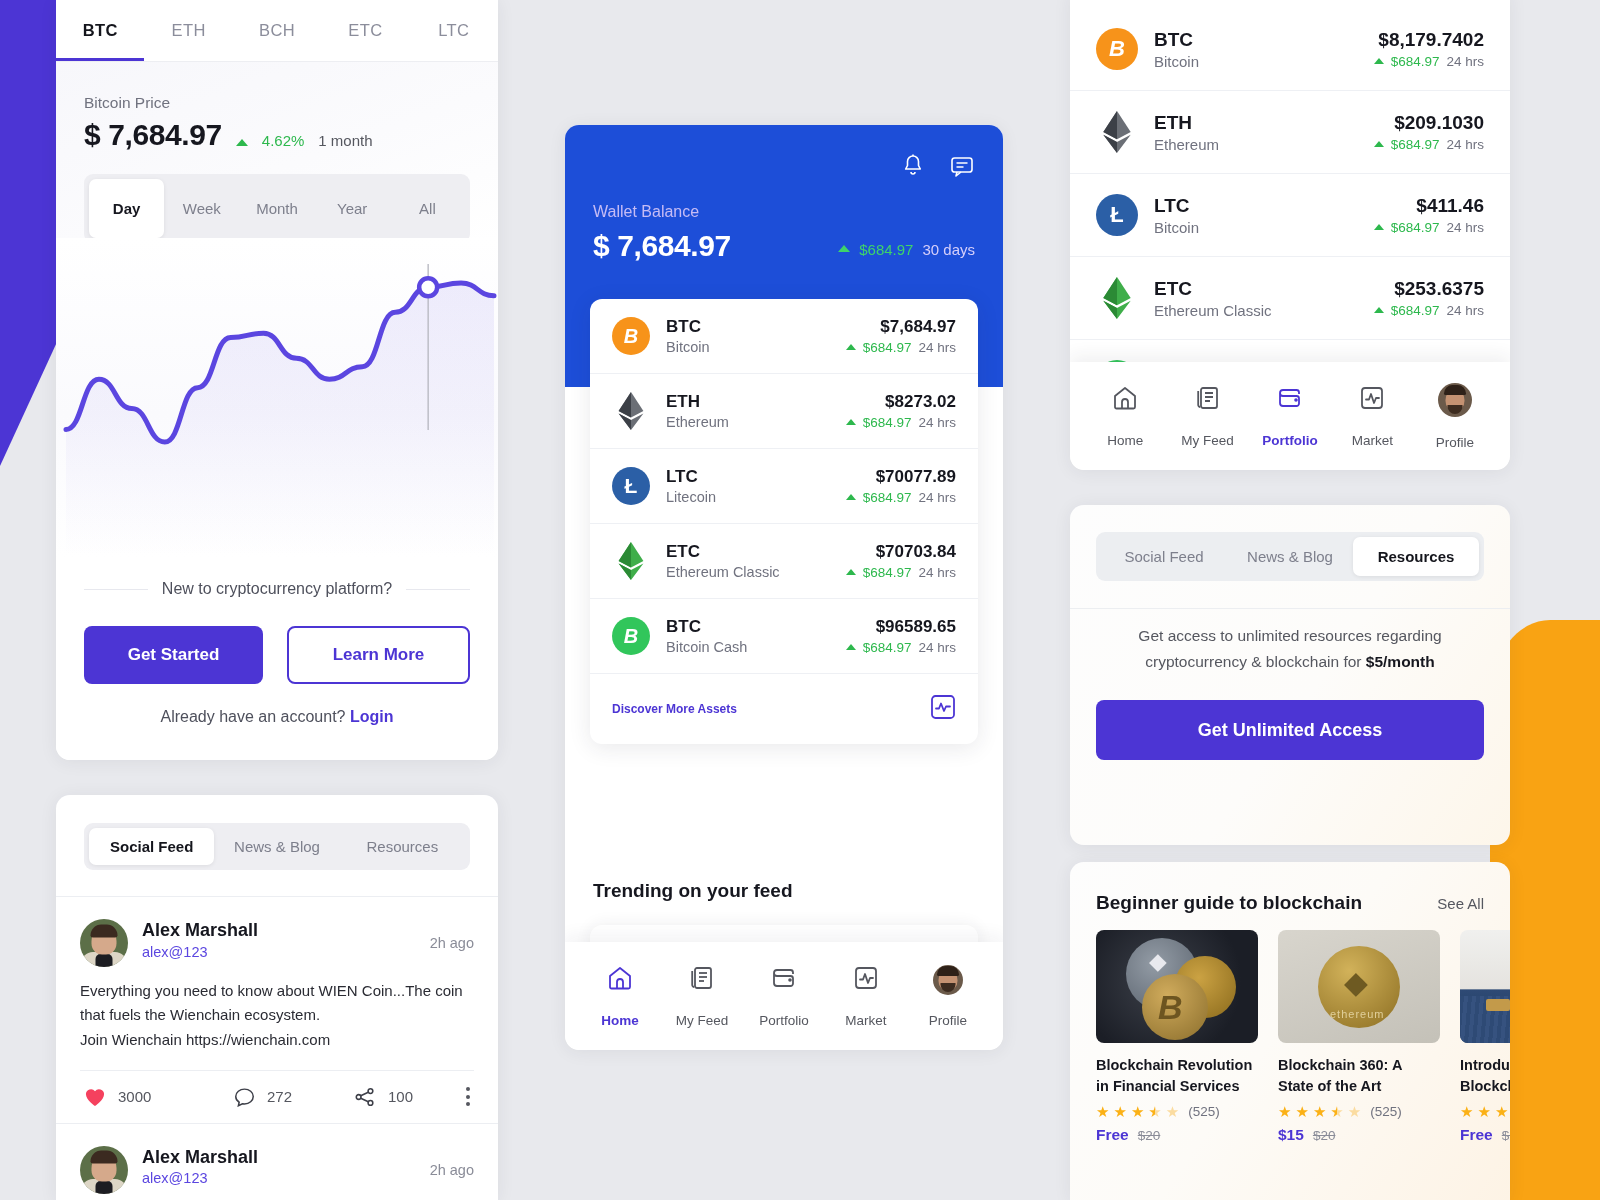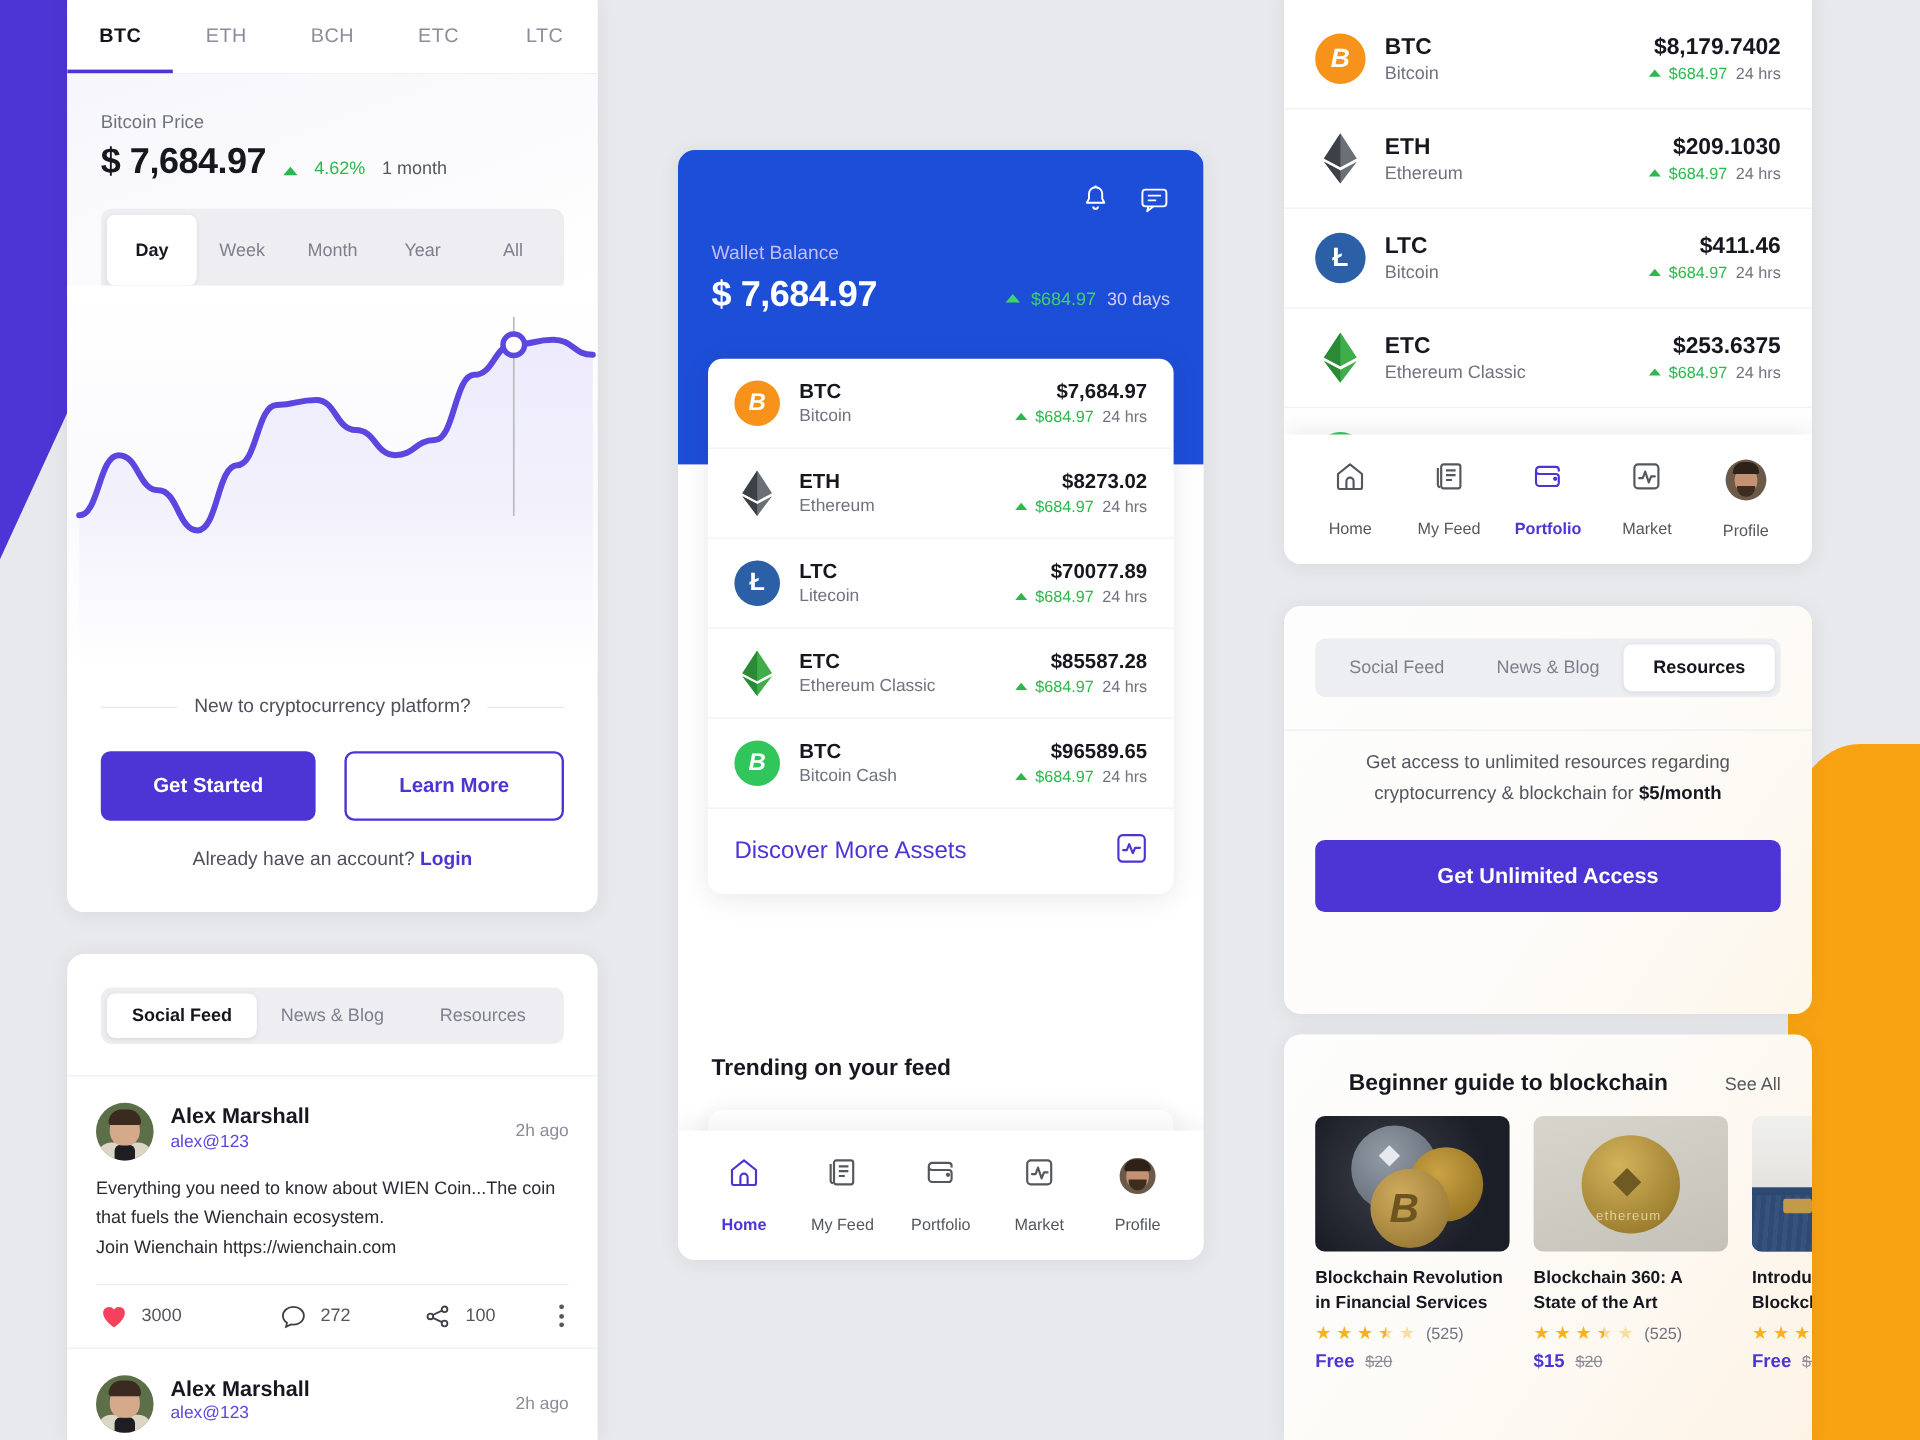--- a/index.html
+++ b/index.html
@@ -113,21 +113,21 @@
   .asset-names{ flex:1; }
   .asset-sym{ font-size:17px; font-weight:bold; color:#16171f;}
   .asset-name{ font-size:14.5px; color:#70727f; margin-top:2px;}
   .asset-right{ text-align:right;}
   .asset-price{ font-size:17px; font-weight:bold; color:#16171f;}
   .asset-delta{ display:flex; align-items:center; justify-content:flex-end; gap:7px; margin-top:3px;}
   .asset-delta .tri-up{ border-left-width:5px;border-right-width:5px;border-bottom-width:6px; margin-bottom:1px;}
   .asset-delta-val{ font-size:13.5px; color:#2db84d;}
   .asset-delta-per{ font-size:13.5px; color:#70727f;}
   #discover-row{ display:flex; align-items:center; justify-content:space-between; padding:20px 22px;}
-  #discover-label{ font-size:20px; font-weight:normal; color:#4c35d4; cursor:pointer;}
+  #discover-label{ font-size:12px; font-weight:bold; color:#4c35d4; cursor:pointer;}
   #trending-title{ position:absolute; left:28px; top:755px; font-size:19px; font-weight:bold; color:#16171f;}
   #trending-card{ position:absolute; left:25px; top:800px; width:388px; height:125px;
                   background:#fff; border-radius:12px 12px 0 0; box-shadow:0 -1px 16px rgba(40,42,60,.07); overflow:hidden;}
   #trending-card .feed-tabs{ margin:18px 22px 16px 22px;}
   #trending-card .feed-tab{ font-size:14px; padding:9px 0;}
   #trending-post{ padding:0 22px;}
   #trending-post .avatar{ width:38px;height:38px;}
   #trending-post .post-name{ font-size:16px;}
   #trending-post .post-handle{ font-size:13.5px;}
   #trending-post .post-body{ font-size:14.5px; margin-top:8px;}
@@ -164,21 +164,21 @@
   #resources-card .feed-tab{ font-size:15px; padding:11px 0;}
   #res-sep{ height:1px; background:#eceef1; margin:27px 0 0 0;}
   #res-headline{ text-align:center; font-size:23px; font-weight:bold; color:#16171f; margin:34px 26px 0 26px; letter-spacing:-.2px;}
   #res-sub{ text-align:center; font-size:15.5px; color:#55575f; line-height:1.66; margin:14px 38px 0 38px;}
   #res-sub b{ color:#16171f; }
   #get-unlimited-access-button{ margin:26px 26px 0 26px; height:60px; background:#4c35d4; color:#fff;
         font-size:18px; font-weight:bold; border-radius:8px; display:flex; align-items:center; justify-content:center; cursor:pointer;}
 
   #guide-card{ left:1070px; top:862px; width:440px; height:338px; border-radius:14px 14px 0 0; z-index:2;
                background:linear-gradient(125deg,#fdfdfd 0%,#fdfbf7 48%,#fdf3e5 100%);}
-  #guide-head{ display:flex; align-items:baseline; justify-content:space-between; padding:30px 26px 0 26px;margin-left:28px;}
+  #guide-head{ display:flex; align-items:baseline; justify-content:space-between; padding:30px 26px 0 26px;}
   #guide-title{ font-size:19px; font-weight:bold; color:#16171f;}
   #see-all-link{ font-size:15px; color:#55575f; cursor:pointer;}
   #guide-scroll{ display:flex; gap:20px; padding:16px 0 0 26px; overflow:hidden;}
   .book{ width:162px; flex:none; }
   .book-cover{ width:162px; height:113px; border-radius:8px; overflow:hidden; position:relative;}
   .book-title{ font-size:14.5px; font-weight:bold; color:#16171f; line-height:1.45; margin-top:12px;}
   .book-stars{ display:flex; align-items:center; gap:4px; margin-top:7px;}
   .star{ font-size:15px; color:#fbb116; line-height:1;}
   .star.half{ background:linear-gradient(90deg,#fbb116 50%,#fbdca0 50%);
               -webkit-background-clip:text; background-clip:text; color:transparent;}
@@ -430,21 +430,21 @@
               <polygon points="16,0 16,31 1,23" fill="#2b8a35"></polygon>
               <polygon points="16,34 31,26 16,46 1,26" fill="#3fae4a"></polygon>
               <polygon points="16,34 16,46 1,26" fill="#2b8a35"></polygon>
             </svg>
           </span>
           <div class="asset-names">
             <div class="asset-sym">ETC</div>
             <div class="asset-name">Ethereum Classic</div>
           </div>
           <div class="asset-right">
-            <div class="asset-price">$85587.28</div>
+            <div class="asset-price">$70703.84</div>
             <div class="asset-delta">
               <span class="tri-up"></span>
               <span class="asset-delta-val">$684.97</span>
               <span class="asset-delta-per">24 hrs</span>
             </div>
           </div>
         </div>
         <div class="asset-row">
           <span class="coin bch">B</span>
           <div class="asset-names">

